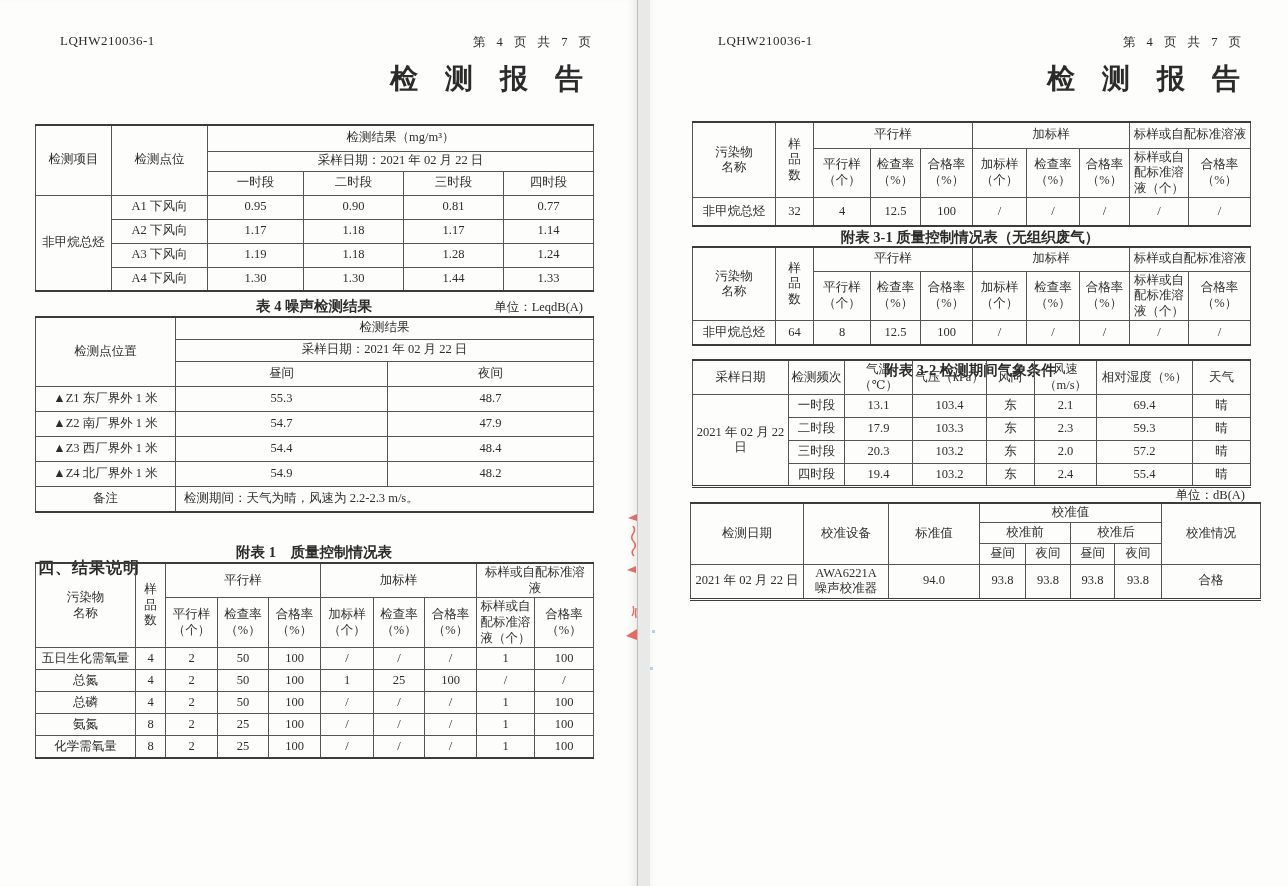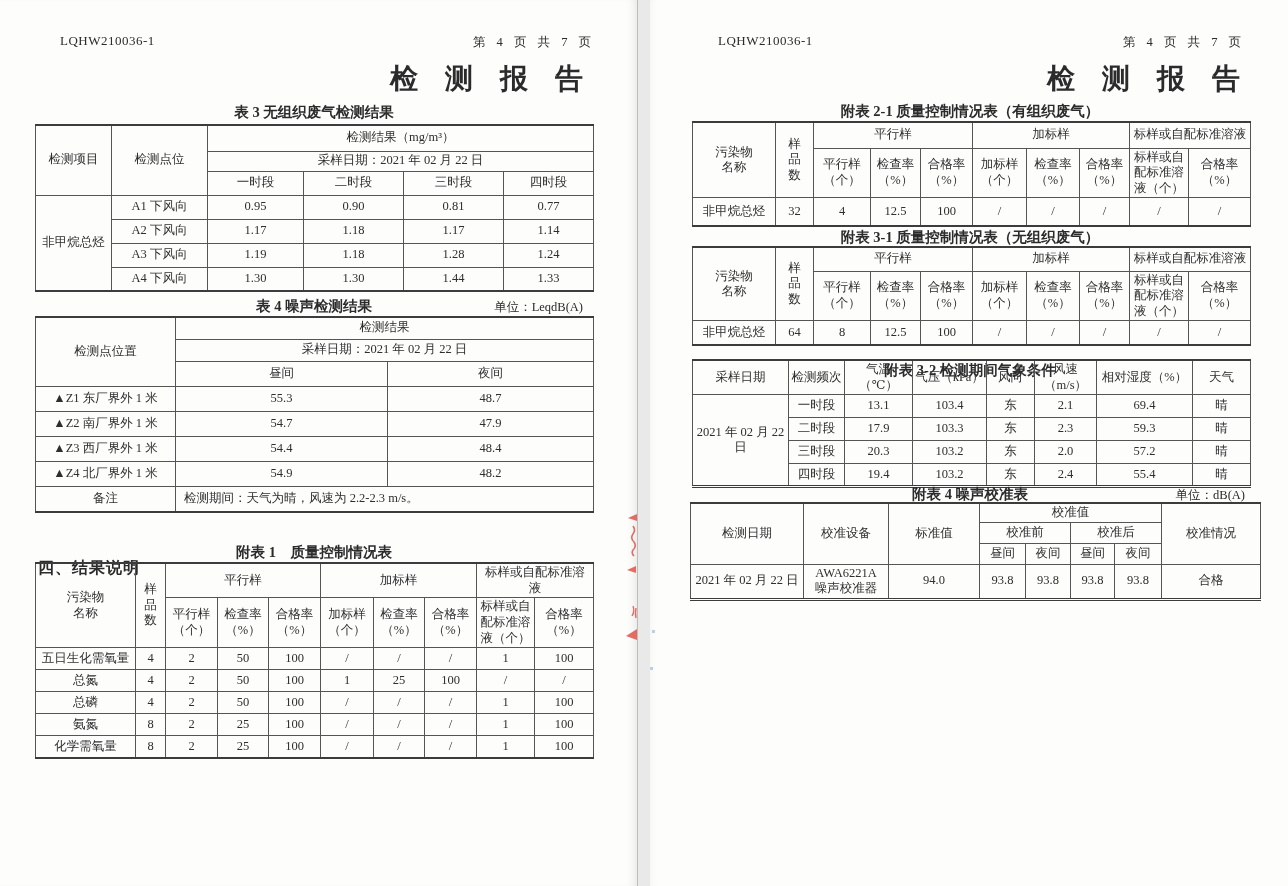--- a/index.html
+++ b/index.html
@@ -41,21 +41,20 @@
   .speck{position:absolute;width:3px;height:3px;background:#aac4dd;opacity:.8;}
 </style>
 </head>
 <body>
 
 <div class="page" id="page-left">
   <span class="hdr" style="left:60px;top:33px;">LQHW210036-1</span>
   <span class="pageinfo" style="left:440px;top:34px;width:155px;">第 4 页 共 7 页</span>
   <div class="rtitle" style="left:35px;top:60px;width:558px;">检 测 报 告</div>
 
-  <div class="caption" style="left:35px;top:103px;width:558px;">表 3 无组织废气检测结果</div>
   <table id="t3" style="left:35px;top:124px;width:558px;">
     <colgroup>
         <col style="width:76px">
         <col style="width:96px">
         <col style="width:96px">
         <col style="width:100px">
         <col style="width:100px">
         <col style="width:90px">
       </colgroup>
     <tbody>
@@ -272,21 +271,20 @@
   </svg>
 </div>
 
 <div id="page-gap"></div>
 
 <div class="page" id="page-right">
   <span class="hdr" style="left:68px;top:33px;">LQHW210036-1</span>
   <span class="pageinfo" style="left:440px;top:34px;width:155px;">第 4 页 共 7 页</span>
   <div class="rtitle" style="left:40px;top:60px;width:560px;">检 测 报 告</div>
 
-  <div class="caption" style="left:40px;top:102px;width:560px;">附表 2-1 质量控制情况表（有组织废气）</div>
   <table id="t21" style="left:42px;top:121px;width:558px;">
     <colgroup>
         <col style="width:83px">
         <col style="width:38px">
         <col style="width:57px">
         <col style="width:50px">
         <col style="width:52px">
         <col style="width:54px">
         <col style="width:53px">
         <col style="width:50px">
@@ -453,21 +451,20 @@
           <td>19.4</td>
           <td>103.2</td>
           <td>东</td>
           <td>2.4</td>
           <td>55.4</td>
           <td>晴</td>
         </tr>
       </tbody>
   </table>
 
-  <div class="caption" style="left:40px;top:485px;width:560px;">附表 4 噪声校准表</div>
   <span class="unit" style="left:450px;top:487px;width:145px;">单位：dB(A)</span>
   <table id="t4r" class="dbl" style="left:40px;top:502px;width:570px;">
     <colgroup>
         <col style="width:113px">
         <col style="width:85px">
         <col style="width:91px">
         <col style="width:46px">
         <col style="width:45px">
         <col style="width:44px">
         <col style="width:47px">

